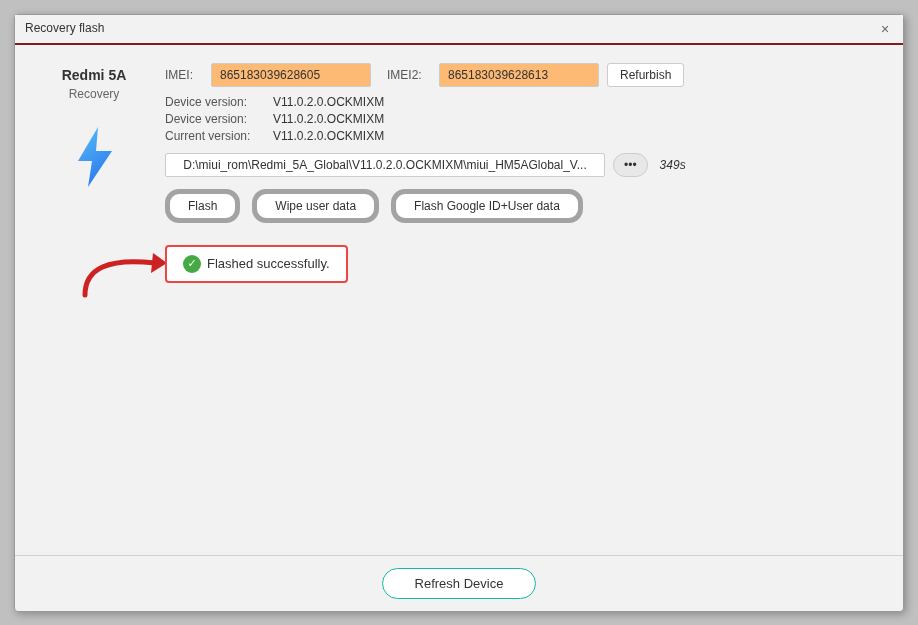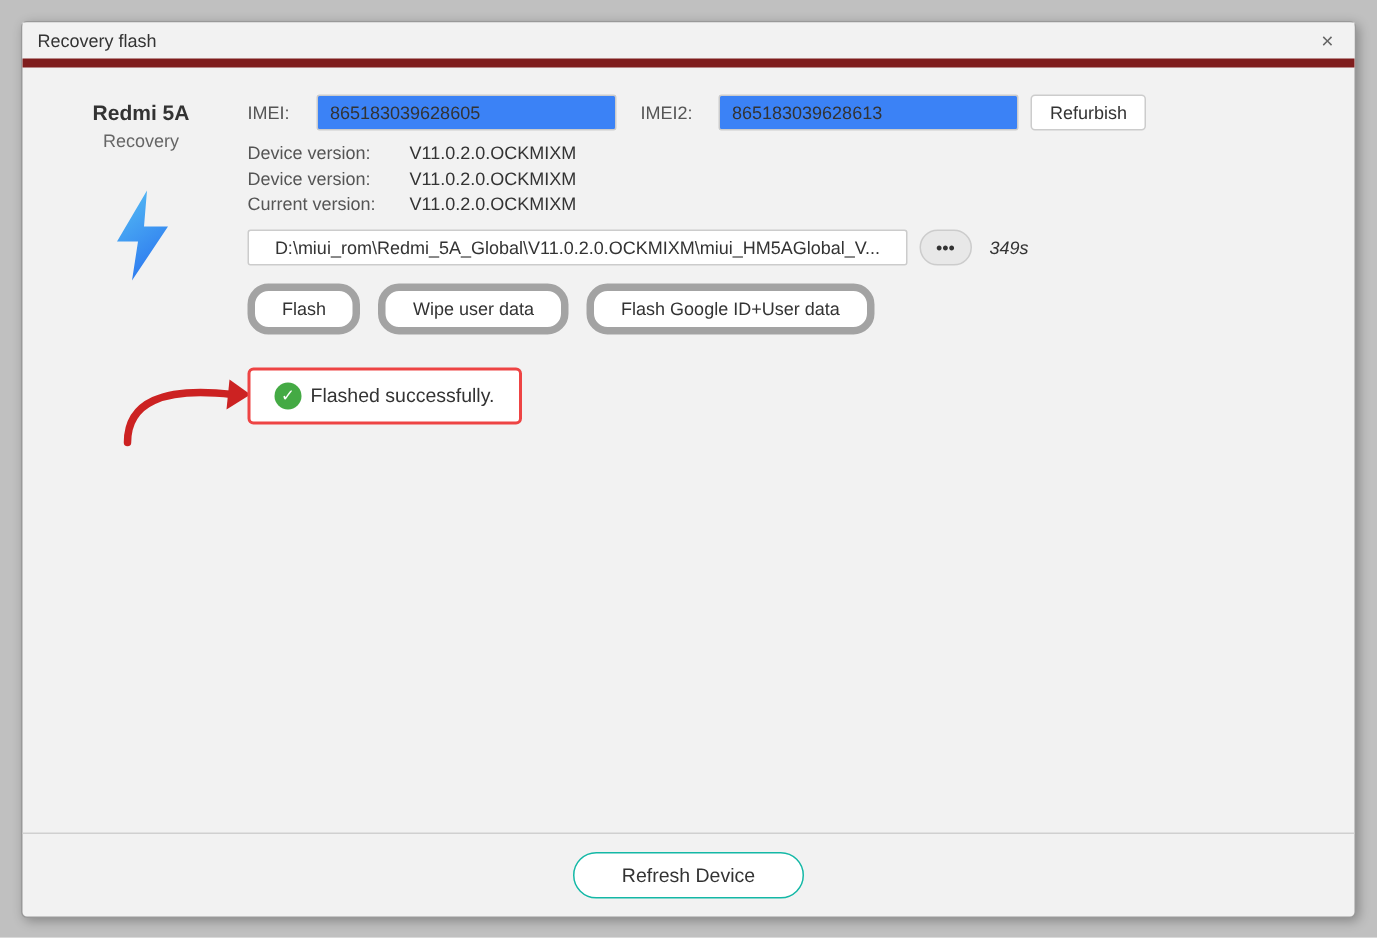--- a/index.html
+++ b/index.html
@@ -19,24 +19,23 @@
       height: 598px;
       background: #f2f2f2;
       border: 1px solid #999;
       border-radius: 4px;
       display: flex;
       flex-direction: column;
       box-shadow: 2px 2px 8px rgba(0,0,0,0.3);
     }
     .titlebar {
       background: #f2f2f2;
-      border-bottom: 6px solid #7f1d1d;
+      border-bottom: 2px solid #7f1d1d;
       padding: 6px 10px;
       display: flex;
-      align-items: center;
       justify-content: space-between;
       height: 30px;
     }
     .titlebar-title {
       font-size: 12px;
       color: #333;
     }
     .close-btn {
       width: 16px;
       height: 16px;
@@ -98,26 +97,26 @@
       color: #555;
       font-size: 12px;
       min-width: 100px;
     }
     .value {
       color: #333;
       font-size: 12px;
     }
     .input-field {
       border: 1px solid #ccc;
-      background: #3b82f6;
+      background: #fdba74;
       padding: 3px 8px;
       font-size: 12px;
       border-radius: 2px;
       height: 24px;
-      width: 200px;
+      width: 160px;
       color: #333;
     }
     .imei-row {
       display: flex;
       align-items: center;
       gap: 8px;
       margin-bottom: 2px;
     }
     .imei-label {
       color: #555;

